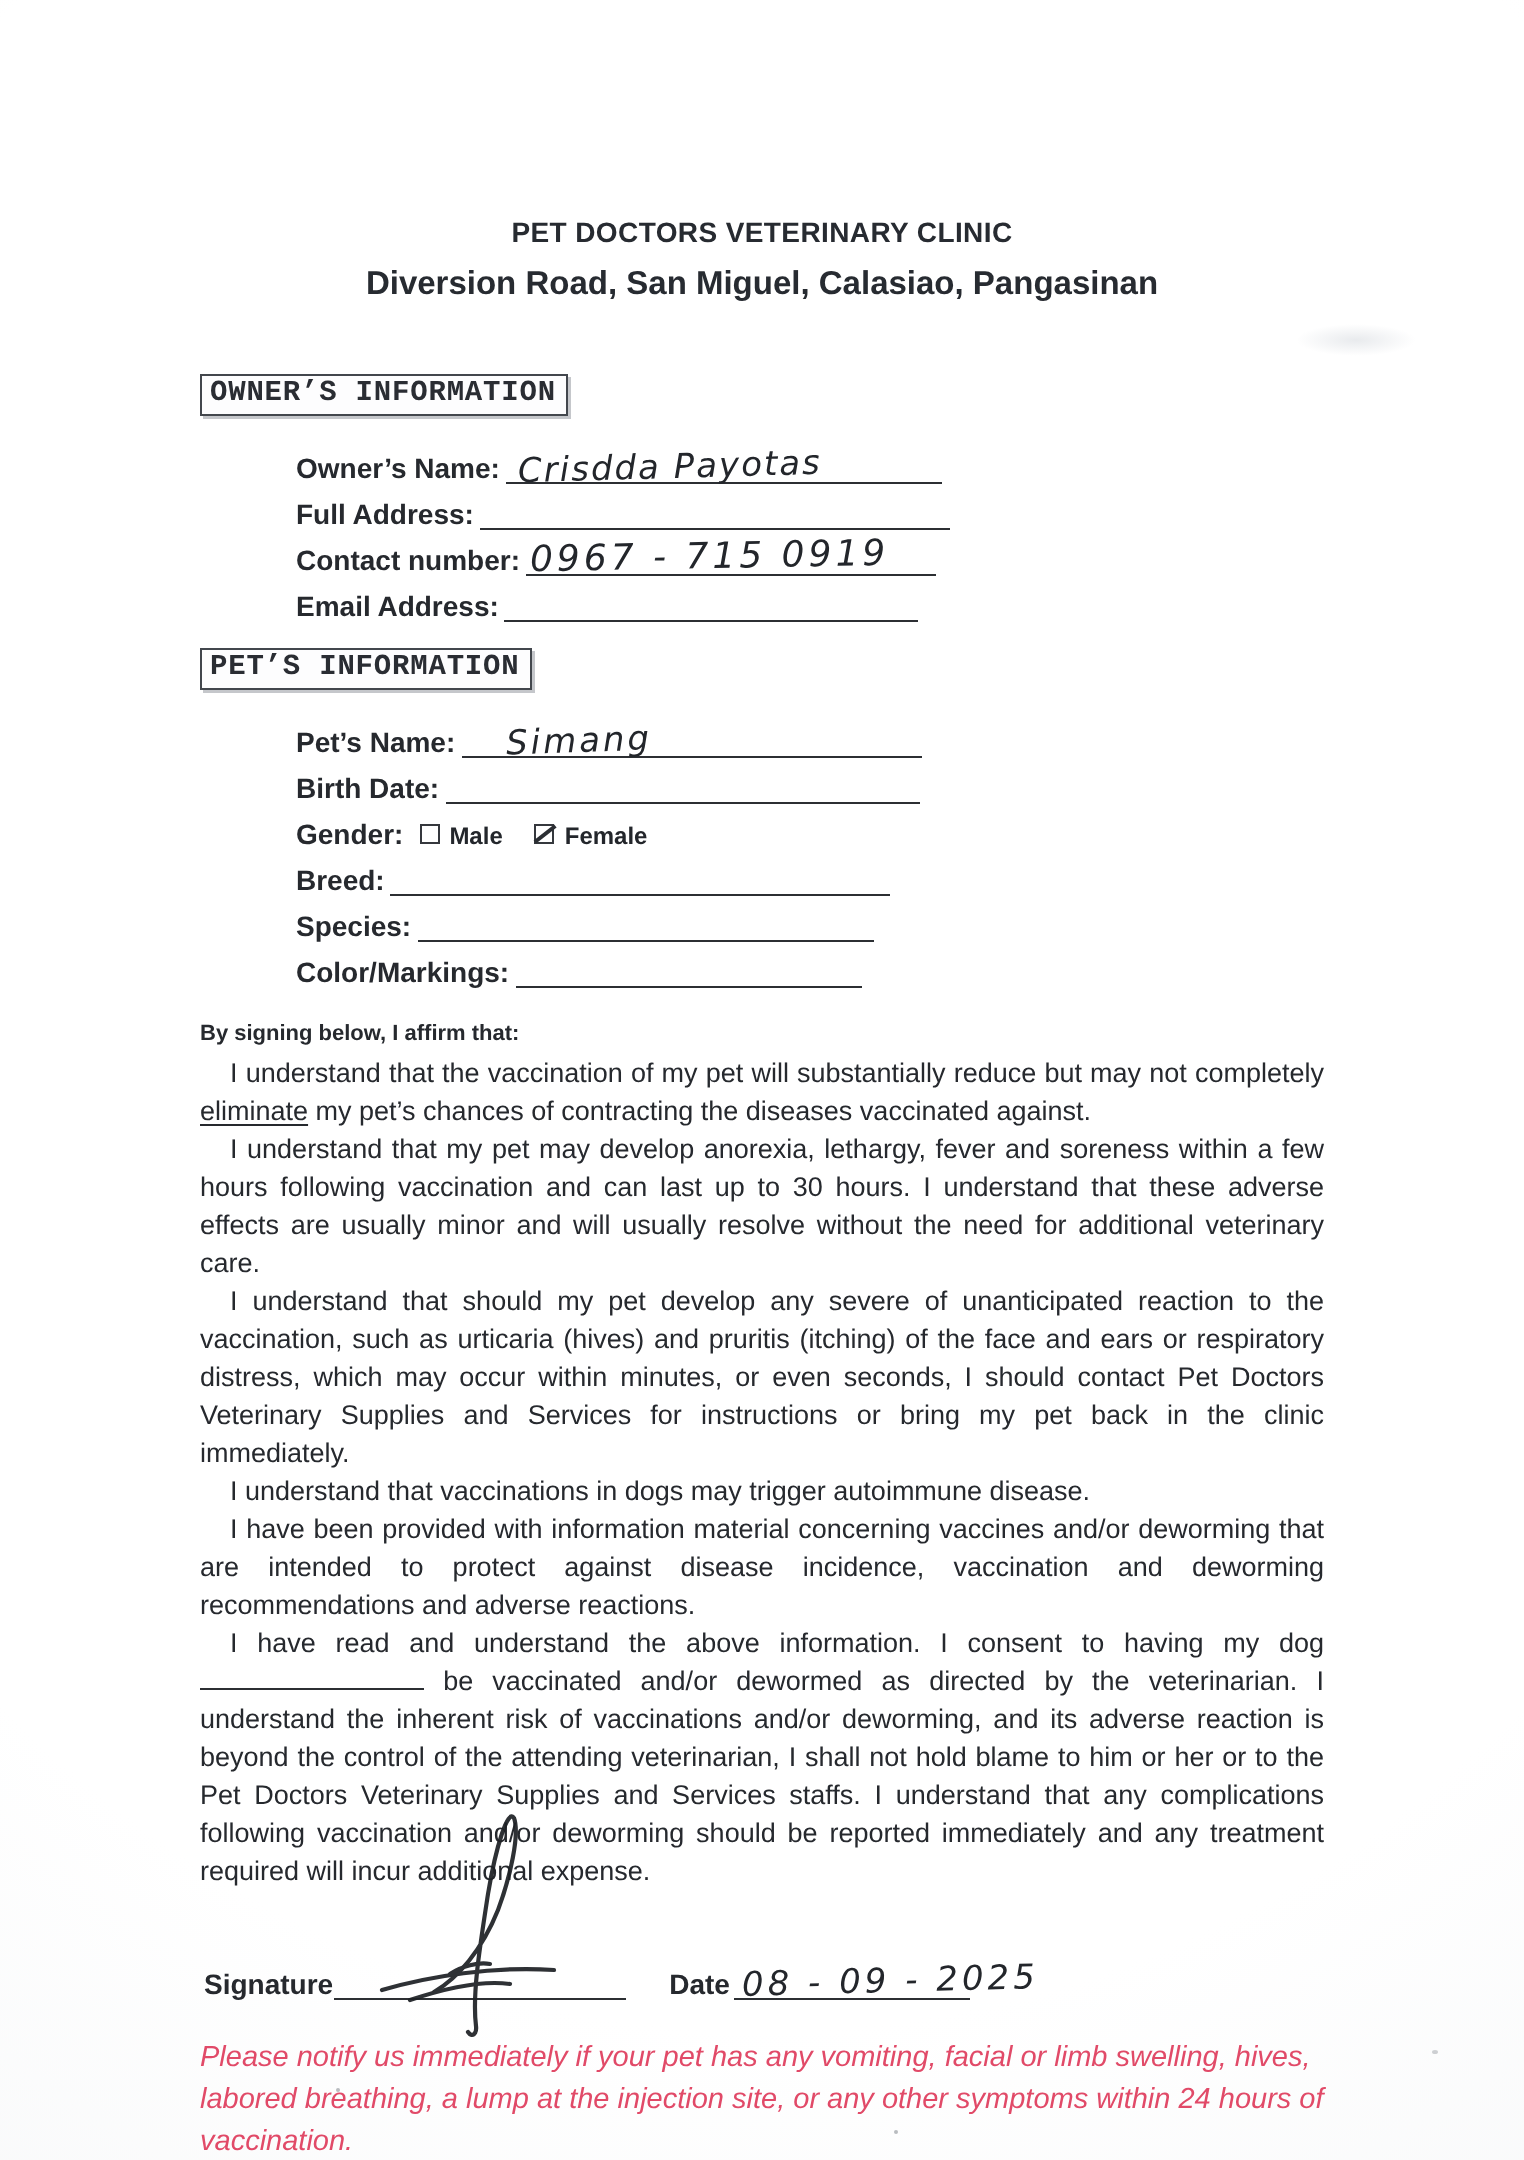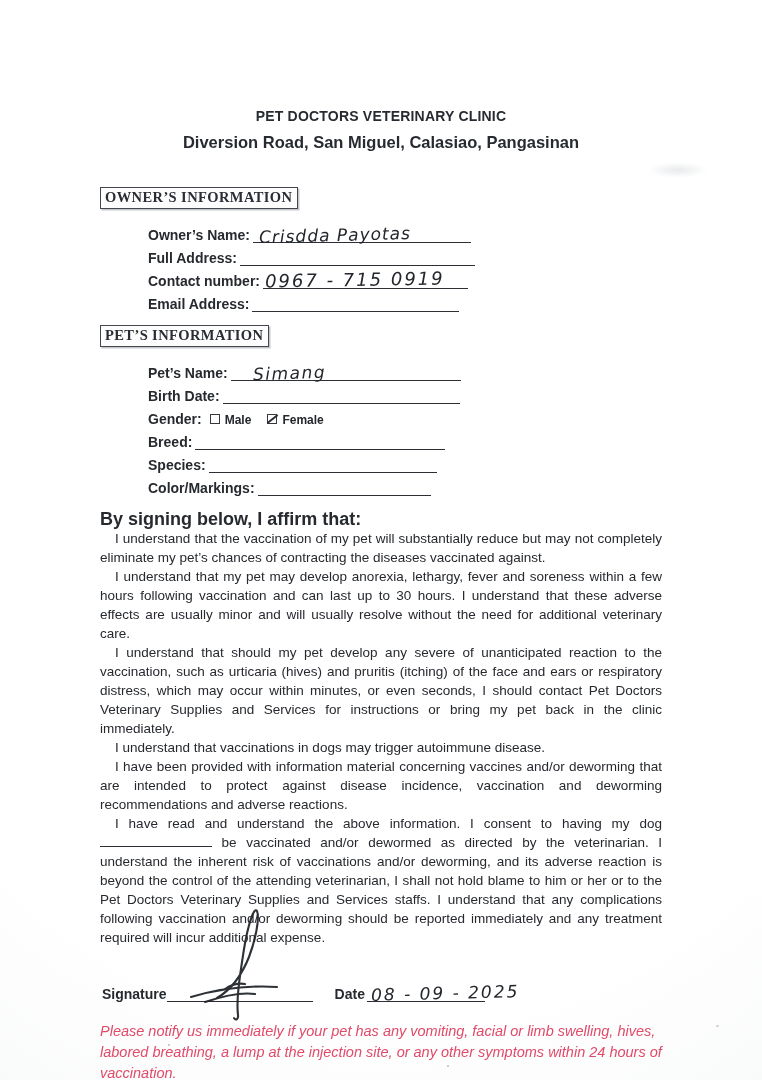--- a/index.html
+++ b/index.html
@@ -24,21 +24,21 @@
     letter-spacing: .2px; color: #272b31; line-height: 26px;
   }
   .clinic-address {
     text-align: center; font-weight: bold; font-size: 16.5px;
     color: #272b31; line-height: 27px;
   }
 
   
   .section-heading {
     display: inline-block;
-    font-family: Liberation Serif, serif;
+    font-family: Liberation Mono, monospace;
     font-weight: bold; font-size: 14.5px; letter-spacing: .4px;
     color: #2a2d33;
     border: 1.8px solid #43474d;
     box-shadow: 1.5px 1.5px 0 rgba(90,95,105,.35);
     padding: 1px 5px 2px 4px;
     background: #fdfdfe;
   }
   .owner-heading-wrap { margin-top: 31px; }
   .pet-heading-wrap   { margin-top: 13px; }
 
@@ -75,26 +75,26 @@
     border: 1.6px solid #35383d; background: #fff;
   }
   .checkbox.checked::after {
     content: ""; position: absolute; left: -2px; top: 3px;
     width: 13px; height: 1.8px; background: #2b2e33;
     transform: rotate(-38deg);
   }
 
   
   .affirmation { margin-top: 14px; width: 562px; }
-  .affirm-heading { font-weight: bold; font-size: 18px; line-height: 19px; color: #26292e; }
+  .affirm-heading { font-weight: bold; font-size: 11px; line-height: 19px; color: #26292e; }
   .para {
     font-size: 13.5px; line-height: 19px; text-align: justify;
     text-indent: 15px; color: #26292e;
   }
-  .underlined { text-underline-offset: 2px; }
+  .underlined { text-decoration: underline; text-underline-offset: 2px; }
   .blank-line {
     display: inline-block; width: 112px; height: 11px;
     border-bottom: 1.4px solid #2c2f33; vertical-align: baseline;
   }
 
   
   .sig-row { display: flex; align-items: flex-end; margin: 31px 0 0 2px; height: 24px; }
   .sig-label, .date-label { font-weight: bold; font-size: 14px; color: #26292e; margin-top: 16px; }
   .sig-line {
     position: relative; display: inline-block;

